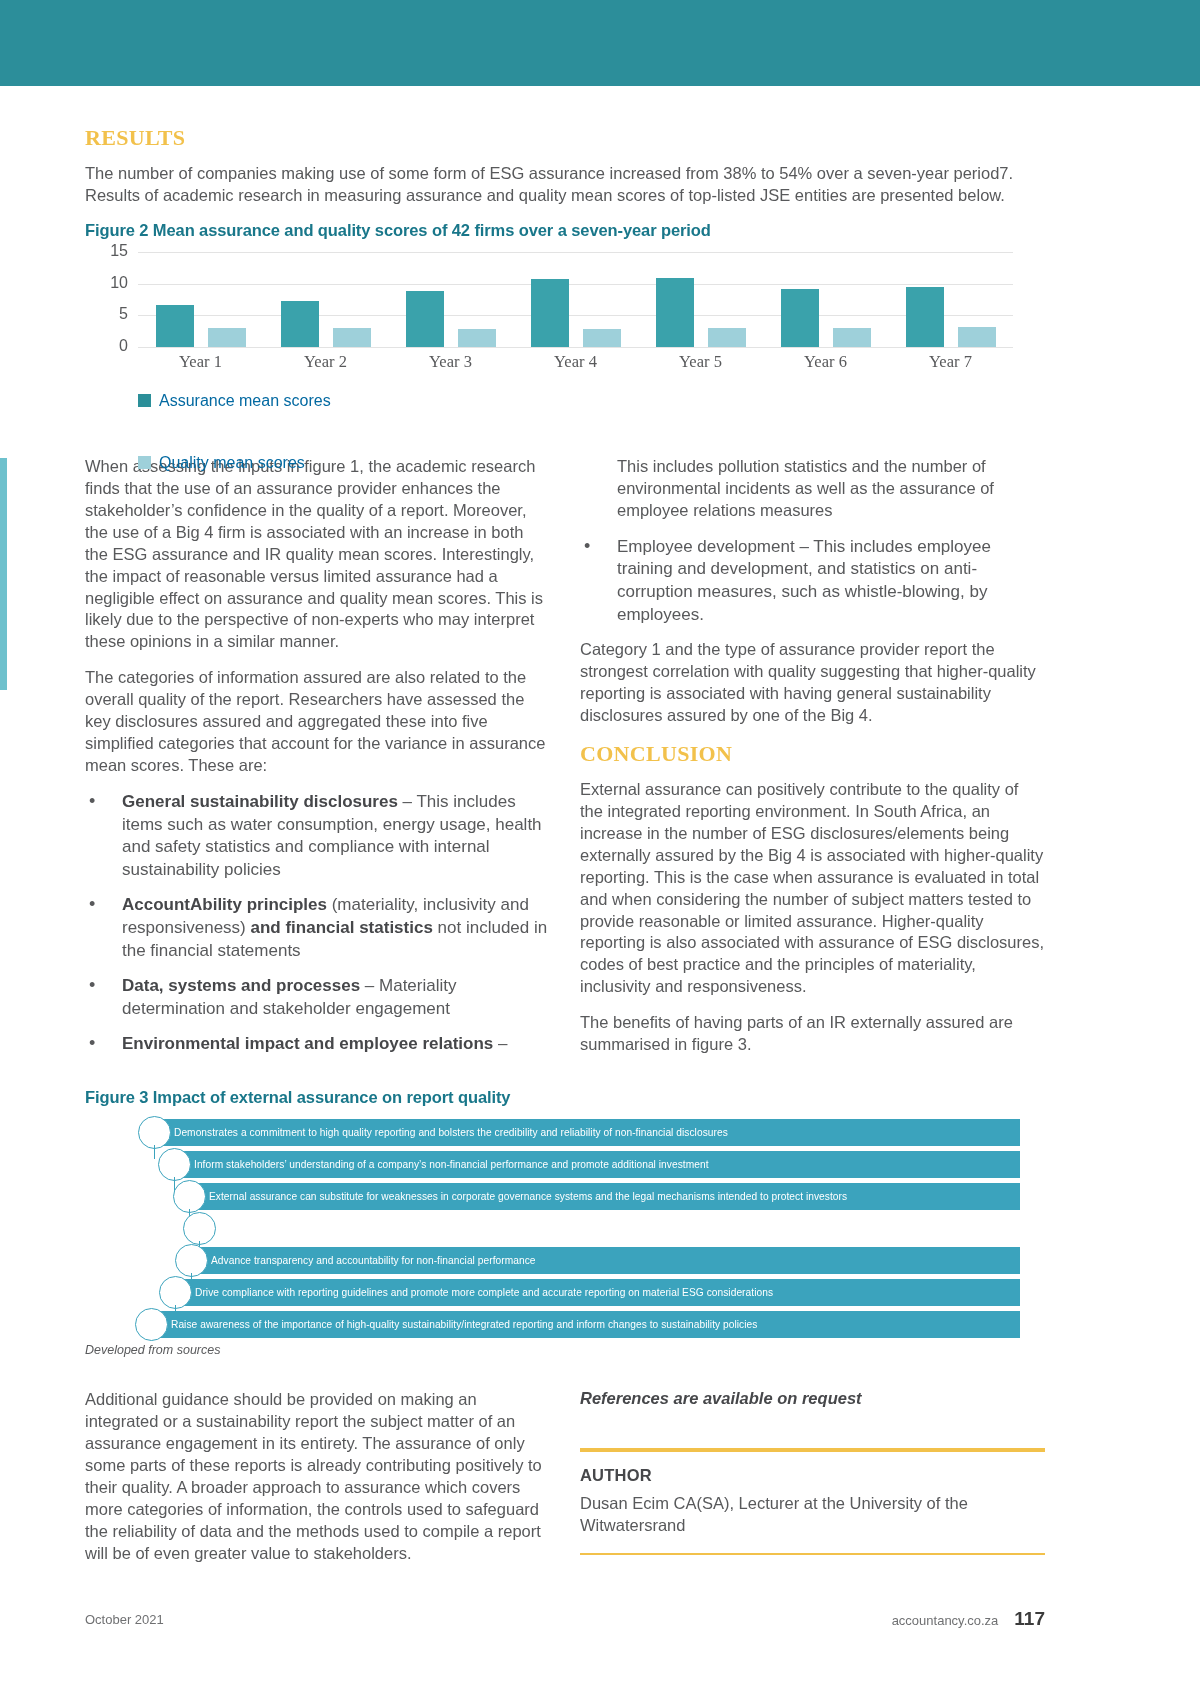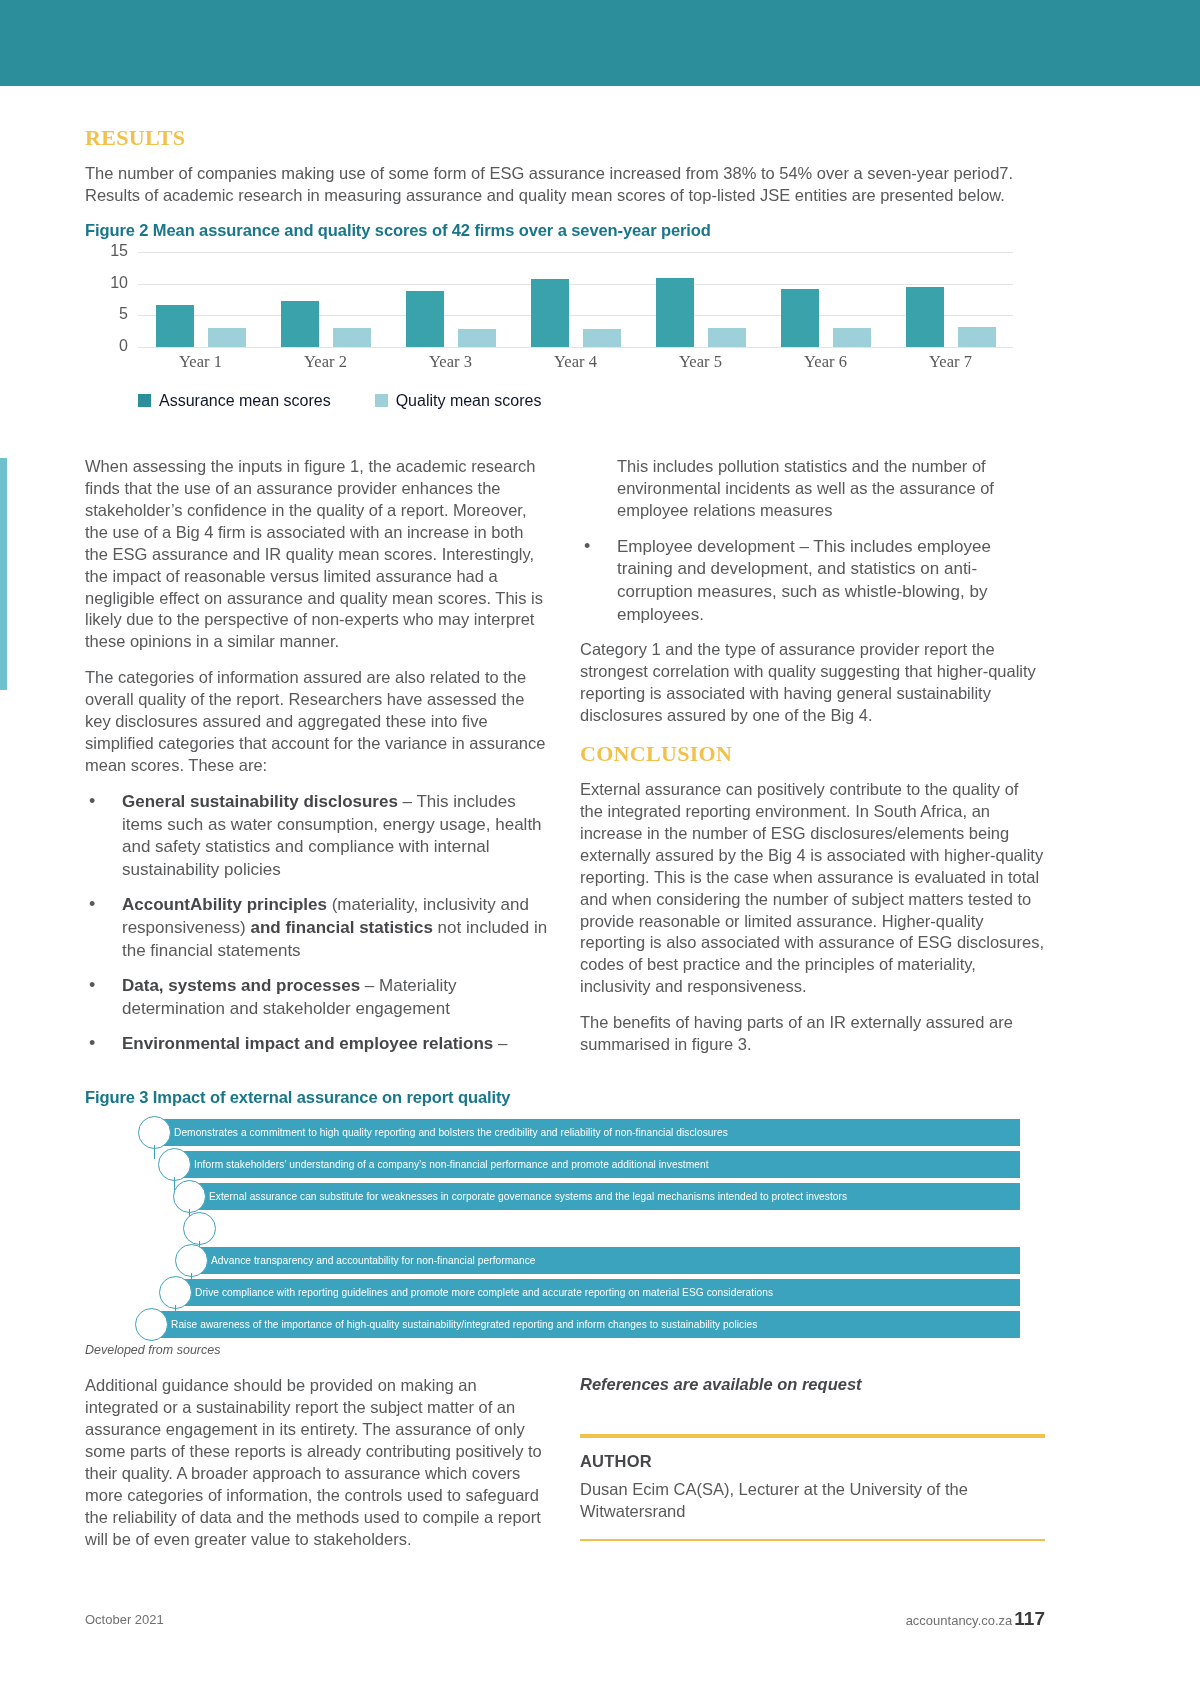--- a/index.html
+++ b/index.html
@@ -84,22 +84,22 @@
   .bar.quality { background: #9ed0da; }
   .cat-row {
     position: absolute; left: 53px; top: 100px;
     width: 875px;
     display: flex;
     font-family: Liberation Serif, serif;
   }
   .cat { flex: 1 1 0; text-align: center; font-size: 16.5px; color: #58595b; }
   .legend {
     position: absolute; left: 53px; top: 140px; width: 875px;
-    display: flex; gap: 44px;
-    font-size: 16px; color: #0f172a;
+    display: flex; justify-content: center; gap: 44px;
+    font-size: 16px; color: #0369a1; flex-direction: column;
   }
   .legend-item { display: flex; align-items: center; gap: 8px; }
   .swatch { width: 13px; height: 13px; display: inline-block; }
   .swatch.assurance { background: #2b8f99; }
   .swatch.quality { background: #9ed0da; }
 
   
   .cols { display: flex; gap: 30px; width: 960px; }
   .col { width: 465px; }
 
@@ -141,42 +141,42 @@
     border-radius: 50%;
     background: #ffffff;
   }
   .fig3-connector {
     position: absolute;
     width: 1.4px; height: 14px;
     background: #3ba3bd;
   }
   .fig3-note {
     font-style: italic; font-size: 12.5px; color: #58595b;
-    margin: 6px 0 18px 0;
+    margin: 6px 0 32px 0;
   }
 
   
   .ref-line {
     font-weight: bold; font-style: italic; font-size: 16.5px;
     color: #46474a; margin: 0 0 40px 0;
   }
   .author-rule-top { width: 465px; height: 4px; background: #f2c14b; margin-bottom: 14px; }
   .author-head {
     font-size: 16.5px; font-weight: bold; color: #46474a;
     margin: 0 0 8px 0; letter-spacing: 0.2px;
   }
   .author-body { font-size: 16.5px; line-height: 1.33; margin: 0 0 16px 0; }
   .author-rule-bot { width: 465px; height: 1.5px; background: #f2c14b; }
 
   .page-footer {
     position: absolute; left: 85px; top: 1608px; width: 960px;
     display: flex; align-items: center; justify-content: space-between;
     font-size: 13px; color: #6f7072;
   }
-  .footer-right { display: flex; align-items: baseline; gap: 2px; }
+  .footer-right { display: flex; align-items: baseline; gap: 16px; }
   .page-num { font-size: 19px; font-weight: bold; color: #3b3b3b; }
 </style>
 </head>
 <body>
 
 <div class="top-band"></div>
 <div class="left-strip"></div>
 
 <div class="page">
 

